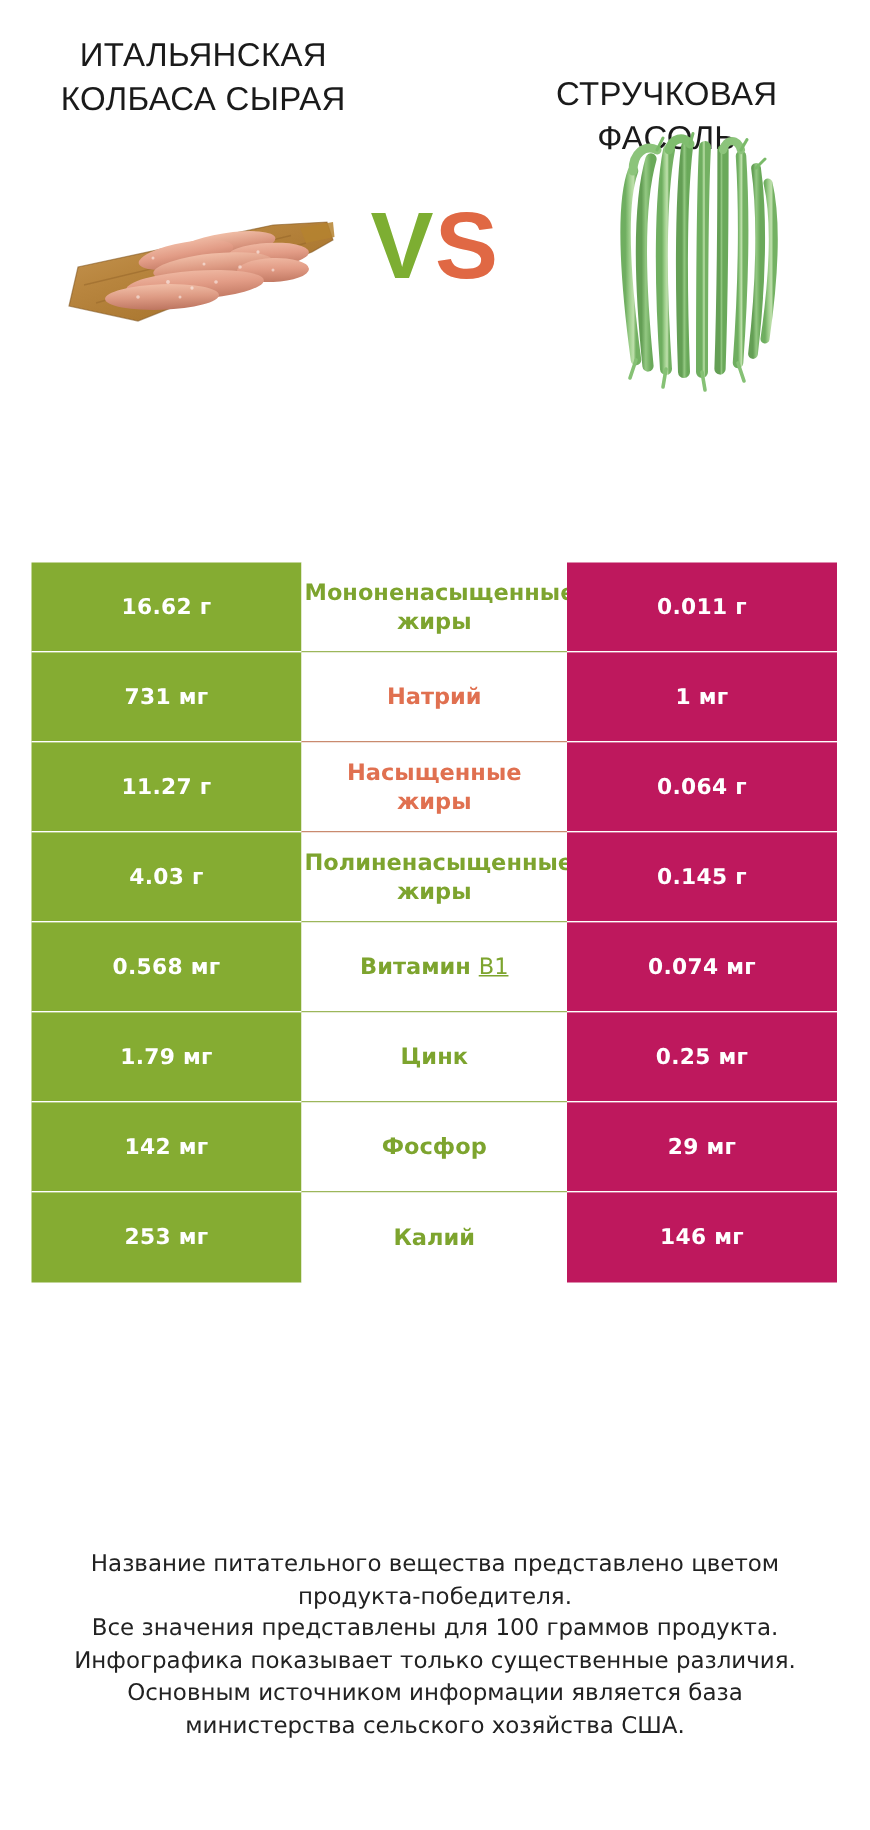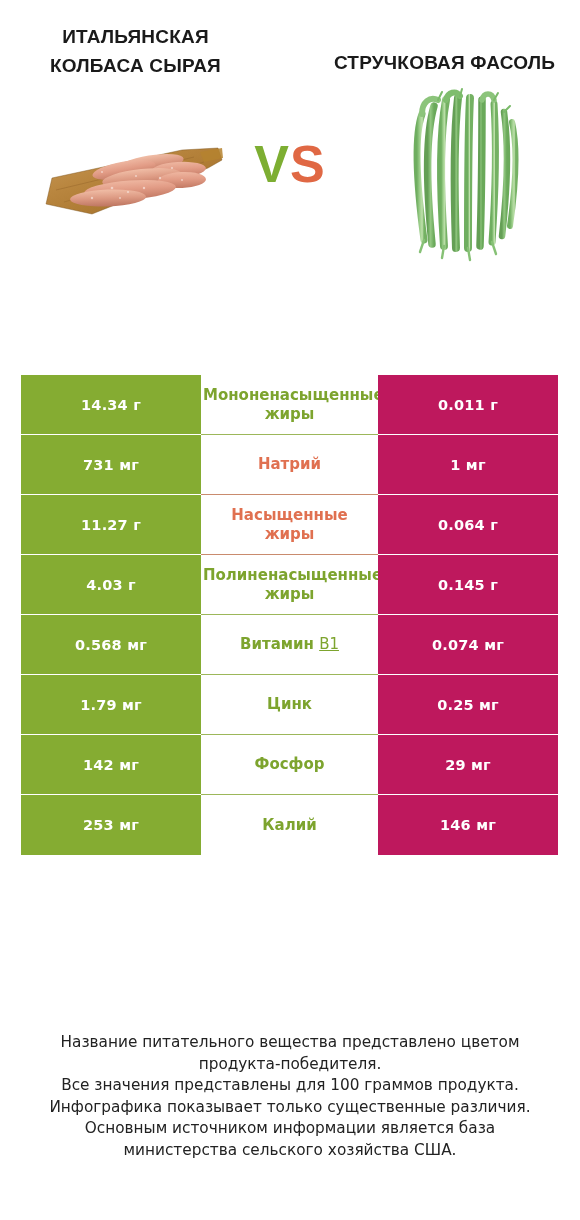--- a/index.html
+++ b/index.html
@@ -18,25 +18,25 @@
   
   .header {
     display: flex;
     padding-top: 22px;
     height: 108px;
     box-sizing: border-box;
   }
   .title {
     flex: 1;
     text-align: center;
-    font-size: 19px;
+    font-size: 22px;
     line-height: 29px;
     letter-spacing: 0.2px;
     color: #1a1a1a;
-    font-weight: 700;
+    font-weight: 400;
     font-family: "Liberation Sans", "DejaVu Sans", sans-serif;
     text-transform: uppercase;
     padding: 0 14px;
     box-sizing: border-box;
   }
   .title.left  { padding-right: 40px; }
   .title.right { padding-left: 26px; padding-top: 26px; }
 
   
   .hero {
@@ -57,21 +57,21 @@
     top: -24px;
     width: 140px;
     height: 182px;
   }
 
   .vs {
     position: absolute;
     left: 0; right: 0;
     top: 12px;
     text-align: center;
-    font-size: 52px;
+    font-size: 63px;
     line-height: 88px;
     font-weight: 700;
     font-family: "Liberation Sans", "DejaVu Sans", sans-serif;
     letter-spacing: 1px;
     z-index: 5;
     pointer-events: none;
   }
   .vs .v { color: #7DAE32; }
   .vs .s { color: #E06844; }
 
@@ -247,21 +247,21 @@
       <path d="M32 156 L28 168" stroke="#86c175" stroke-width="2.4"></path>
       <path d="M52 162 L50 174" stroke="#86c175" stroke-width="2.4"></path>
       <path d="M76 164 L78 176" stroke="#86c175" stroke-width="2.4"></path>
       <path d="M100 158 L104 170" stroke="#86c175" stroke-width="2.4"></path>
     </g>
   </svg>
 </div>
 
 <div class="table" id="table-root">
     <div class="row win-left">
-      <div class="cell left">14.34 г</div>
+      <div class="cell left">16.62 г</div>
       <div class="cell mid">
         <span class="label-inner">Мононенасыщенные<br><span>жиры</span></span>
       </div>
       <div class="cell right">0.011 г</div>
     </div>
     <div class="row win-right">
       <div class="cell left">731 мг</div>
       <div class="cell mid">
         <span class="label-inner">Натрий</span>
       </div>

